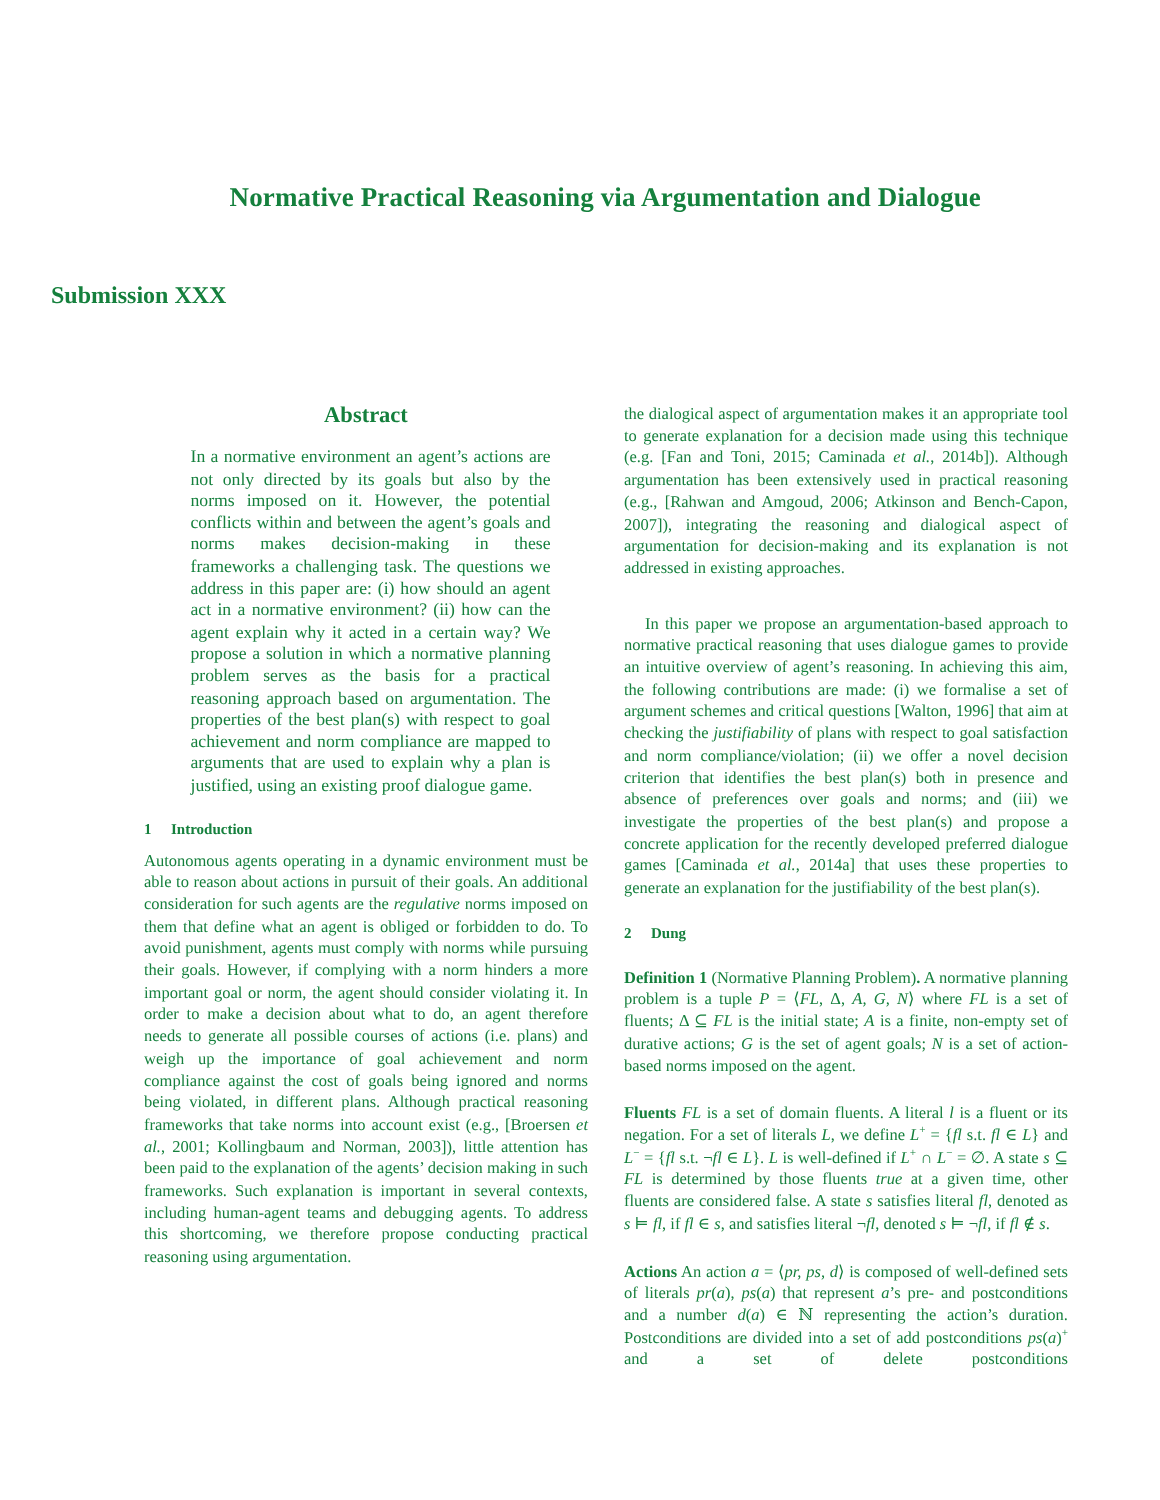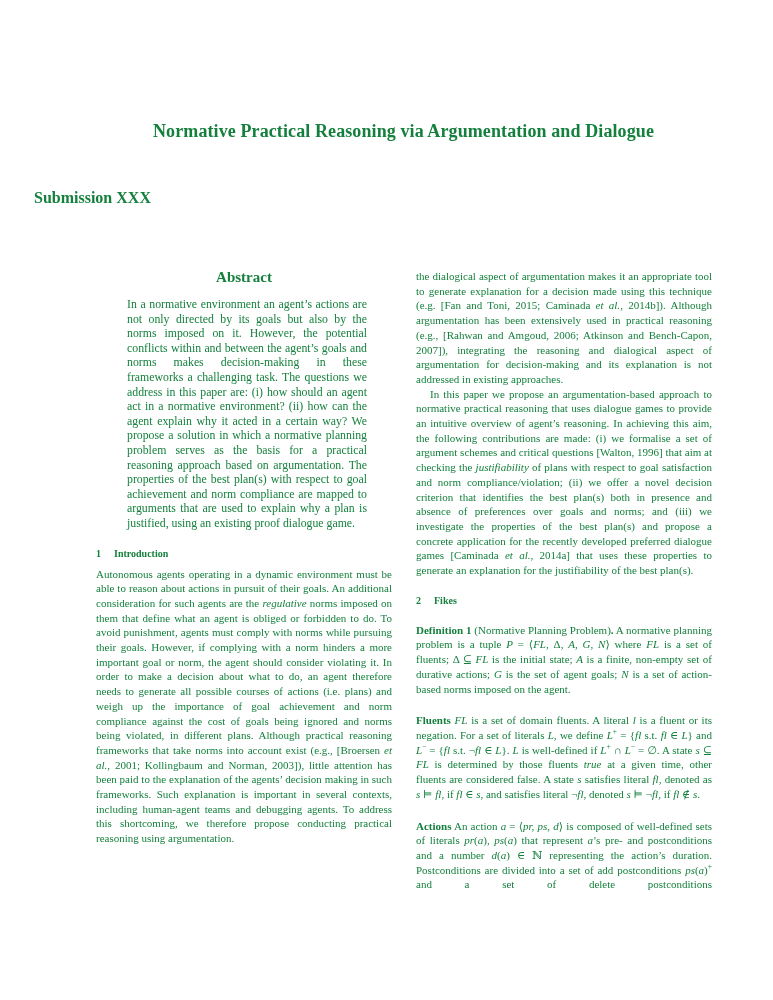--- a/index.html
+++ b/index.html
@@ -22,21 +22,21 @@
   }
   .col { width:313px; }
   .abs-heading { text-align:center; font-weight:bold; font-size:15px; margin-bottom:11px; }
   .abs-body {
     margin-left:31px; margin-right:25px;
     font-size:11.8px; line-height:14.6px; text-align:justify;
   }
   .sec-heading { font-weight:bold; font-size:10px; margin-top:17px; margin-bottom:8px; }
   .sec-num { display:inline-block; margin-right:13px; }
   .para { font-size:11px; line-height:14.7px; text-align:justify; }
-  .ind { text-indent:14px; }
+  .ind { text-indent:14px;margin-top:22px; }
   .blk { margin-top:17px; }
   .jlast { text-align-last:justify; }
   .r-i  { font-style:italic; }
   .r-b  { font-weight:bold; }
   .r-sup { vertical-align:super; font-size:68%; line-height:0; }
 </style>
 </head>
 <body>
 
 <div class="page">
@@ -53,21 +53,21 @@
 
       <div class="sec-heading"><span class="sec-num">1</span><span class="sec-title">Introduction</span></div>
 
       <p class="para">Autonomous agents operating in a dynamic environment must be able to reason about actions in pursuit of their goals. An additional consideration for such agents are the <span class="r-i">regulative</span> norms imposed on them that define what an agent is obliged or forbidden to do. To avoid punishment, agents must comply with norms while pursuing their goals. However, if complying with a norm hinders a more important goal or norm, the agent should consider violating it. In order to make a decision about what to do, an agent therefore needs to generate all possible courses of actions (i.e. plans) and weigh up the importance of goal achievement and norm compliance against the cost of goals being ignored and norms being violated, in different plans. Although practical reasoning frameworks that take norms into account exist (e.g., [Broersen <span class="r-i">et al.</span>, 2001; Kollingbaum and Norman, 2003]), little attention has been paid to the explanation of the agents’ decision making in such frameworks. Such explanation is important in several contexts, including human-agent teams and debugging agents. To address this shortcoming, we therefore propose conducting practical reasoning using argumentation.</p>
     </div>
 
     <div class="col">
       <p class="para">the dialogical aspect of argumentation makes it an appropriate tool to generate explanation for a decision made using this technique (e.g. [Fan and Toni, 2015; Caminada <span class="r-i">et al.</span>, 2014b]). Although argumentation has been extensively used in practical reasoning (e.g., [Rahwan and Amgoud, 2006; Atkinson and Bench-Capon, 2007]), integrating the reasoning and dialogical aspect of argumentation for decision-making and its explanation is not addressed in existing approaches.</p>
       <p class="para ind">In this paper we propose an argumentation-based approach to normative practical reasoning that uses dialogue games to provide an intuitive overview of agent’s reasoning. In achieving this aim, the following contributions are made: (i) we formalise a set of argument schemes and critical questions [Walton, 1996] that aim at checking the <span class="r-i">justifiability</span> of plans with respect to goal satisfaction and norm compliance/violation; (ii) we offer a novel decision criterion that identifies the best plan(s) both in presence and absence of preferences over goals and norms; and (iii) we investigate the properties of the best plan(s) and propose a concrete application for the recently developed preferred dialogue games [Caminada <span class="r-i">et al.</span>, 2014a] that uses these properties to generate an explanation for the justifiability of the best plan(s).</p>
 
-      <div class="sec-heading"><span class="sec-num">2</span><span class="sec-title">Fikes</span></div>
+      <div class="sec-heading"><span class="sec-num">2</span><span class="sec-title">Dung</span></div>
 
       <p class="para blk"><span class="r-b">Definition 1</span> (Normative Planning Problem)<span class="r-b">.</span> A normative planning problem is a tuple <span class="r-i">P</span> = ⟨<span class="r-i">FL</span>, Δ, <span class="r-i">A, G, N</span>⟩ where <span class="r-i">FL</span> is a set of fluents; Δ ⊆ <span class="r-i">FL</span> is the initial state; <span class="r-i">A</span> is a finite, non-empty set of durative actions; <span class="r-i">G</span> is the set of agent goals; <span class="r-i">N</span> is a set of action-based norms imposed on the agent.</p>
       <p class="para blk"><span class="r-b">Fluents</span> <span class="r-i">FL</span> is a set of domain fluents. A literal <span class="r-i">l</span> is a fluent or its negation. For a set of literals <span class="r-i">L</span>, we define <span class="r-i">L</span><span class="r-sup">+</span> = {<span class="r-i">fl</span> s.t. <span class="r-i">fl</span> ∈ <span class="r-i">L</span>} and <span class="r-i">L</span><span class="r-sup">−</span> = {<span class="r-i">fl</span> s.t. ¬<span class="r-i">fl</span> ∈ <span class="r-i">L</span>}. <span class="r-i">L</span> is well-defined if <span class="r-i">L</span><span class="r-sup">+</span> ∩ <span class="r-i">L</span><span class="r-sup">−</span> = ∅. A state <span class="r-i">s</span> ⊆ <span class="r-i">FL</span> is determined by those fluents <span class="r-i">true</span> at a given time, other fluents are considered false. A state <span class="r-i">s</span> satisfies literal <span class="r-i">fl</span>, denoted as <span class="r-i">s</span> ⊨ <span class="r-i">fl</span>, if <span class="r-i">fl</span> ∈ <span class="r-i">s</span>, and satisfies literal ¬<span class="r-i">fl</span>, denoted <span class="r-i">s</span> ⊨ ¬<span class="r-i">fl</span>, if <span class="r-i">fl</span> ∉ <span class="r-i">s</span>.</p>
       <p class="para blk jlast"><span class="r-b">Actions</span> An action <span class="r-i">a</span> = ⟨<span class="r-i">pr, ps, d</span>⟩ is composed of well-defined sets of literals <span class="r-i">pr</span>(<span class="r-i">a</span>), <span class="r-i">ps</span>(<span class="r-i">a</span>) that represent <span class="r-i">a</span>’s pre- and postconditions and a number <span class="r-i">d</span>(<span class="r-i">a</span>) ∈ ℕ representing the action’s duration. Postconditions are divided into a set of add postconditions <span class="r-i">ps</span>(<span class="r-i">a</span>)<span class="r-sup">+</span> and a set of delete postconditions</p>
     </div>
 
   </div>
 </div>
 
 </body></html>

